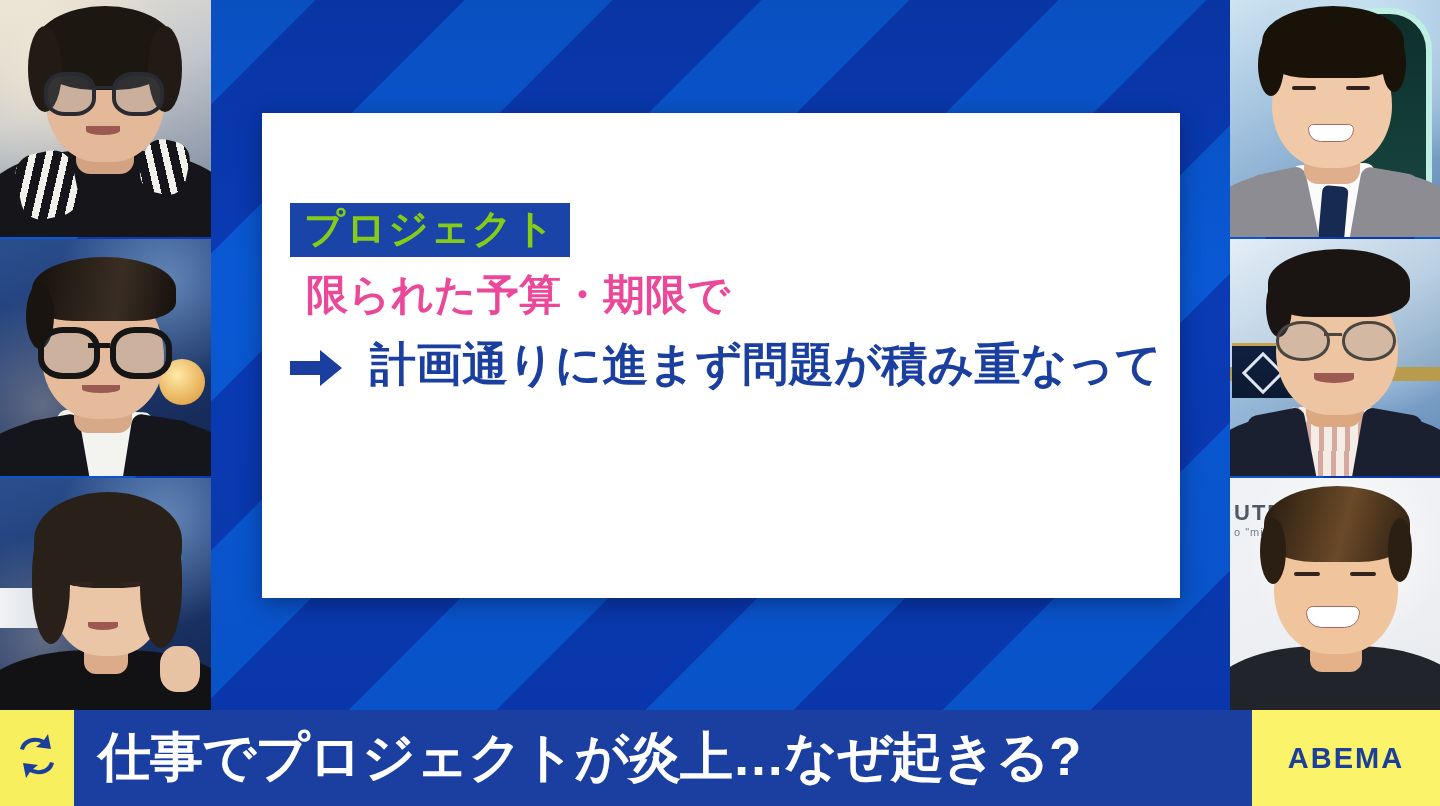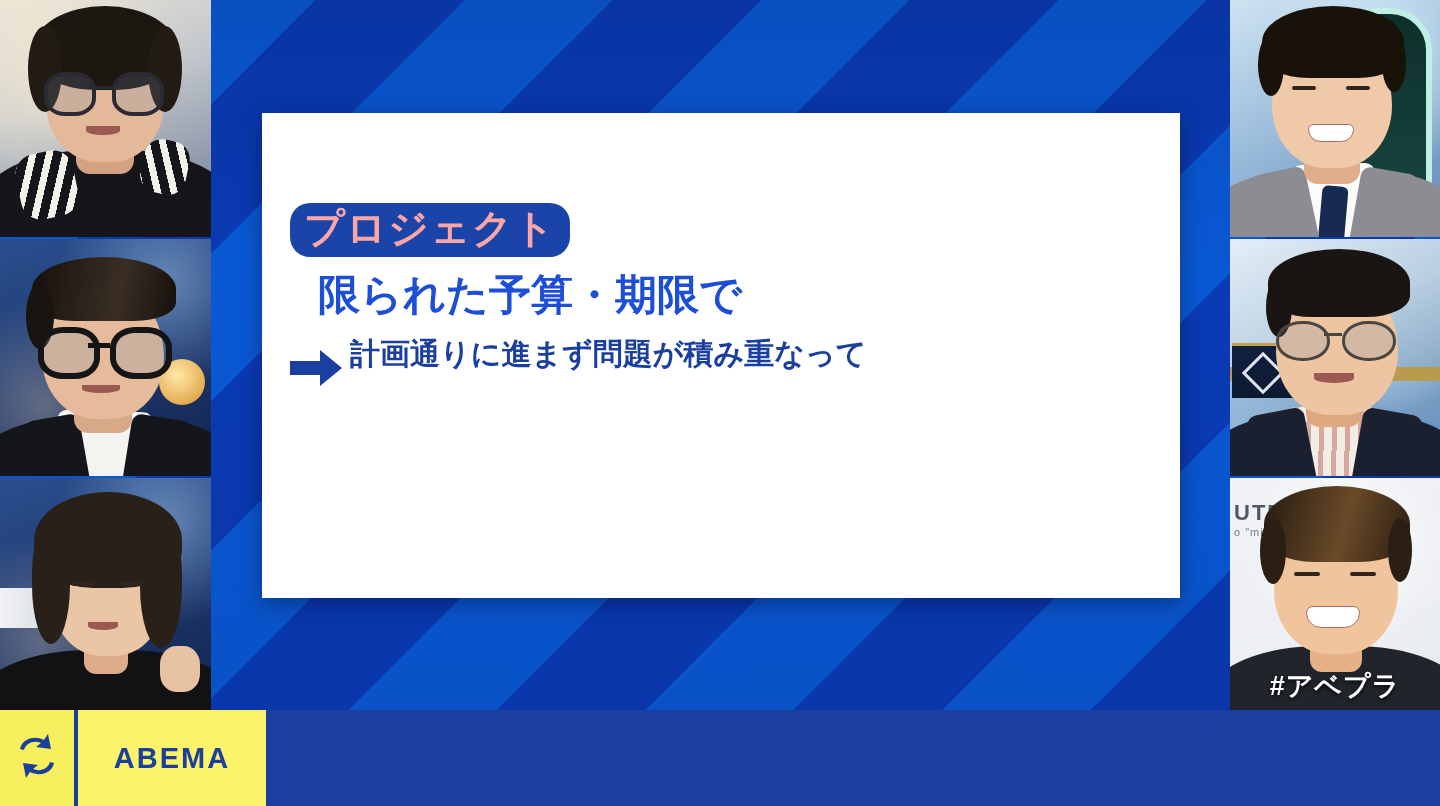--- a/index.html
+++ b/index.html
@@ -193,56 +193,56 @@
     left: 0; top: 68px;
     width: 918px;
     height: 417px;
     padding: 22px 28px 0 28px;
     box-sizing: border-box;
   }
 
   .badge-term {
     display: inline-block;
     background: #1a44a8;
-    color: #fca5a5;
+    color: #84cc16;
     font-size: 40px;
     font-weight: 700;
     padding: 4px 14px 8px 14px;
     line-height: 1.05;
     letter-spacing: 1px;
-    border-radius: 20px;
   }
   .def-line {
-    color: #1d4ed8;
+    color: #ec4899;
     font-size: 42px;
     font-weight: 700;
     line-height: 1.22;
     letter-spacing: 0px;
     white-space: nowrap;
-    margin-left: 28px;
+    margin-left: 16px;
   }
   .def-block { margin-top: 12px; }
 
   .result-block {
     margin-top: 16px;
     display: flex;
     align-items: flex-start;
   }
   .arrow-icon {
     flex: 0 0 auto;
     margin-top: 12px;
     margin-right: 8px;
   }
   .result-lines {
     color: #1a3f9e;
-    font-size: 30px;
+    font-size: 46px;
     font-weight: 700;
     line-height: 1.22;
     letter-spacing: 0px;
     white-space: nowrap;
+    margin-left: 20px;
   }
 
   
   #banner {
     position: absolute;
     left: 0; bottom: 0;
     width: 1440px; height: 96px;
     background: #1a3fa0;
     display: flex;
     align-items: stretch;
@@ -417,21 +417,20 @@
       <div class="body-torso" style="left:-16px; top:168px; width:246px; height:100px; background:#21242a;"></div>
       <div style="position:absolute; left:80px; top:156px; width:52px; height:38px; background:#e5b189; border-radius:12px;"></div>
       <div class="head" style="left:44px; top:36px; width:124px; height:140px; background:#f0c49c;"></div>
       <div class="hair" style="left:34px; top:8px; width:146px; height:76px; border-radius:52% 52% 36% 36%; background:linear-gradient(105deg,#251a10 0%,#6a4a28 55%,#2a1d12 100%);"></div>
       <div class="hair" style="left:30px; top:40px; width:26px; height:66px; border-radius:50%; background:#2b1e13;"></div>
       <div class="hair" style="left:158px; top:40px; width:24px; height:64px; border-radius:50%; background:#2b1e13;"></div>
       <div class="eye" style="left:64px; top:94px; width:26px;"></div>
       <div class="eye" style="left:120px; top:94px; width:26px;"></div>
       <div class="mouth smile" style="left:76px; top:128px; width:52px; height:20px; border-radius:8px 8px 18px 18px;"></div>
     </div>
-    <div class="panel-caption">#アベプラ</div>
   </div>
 
   <div id="card">
     <div id="card-body">
 
       <div>
         <span class="badge-term">プロジェクト</span>
       </div>
 
       <div class="def-block">
@@ -454,18 +453,19 @@
 
   <div id="banner">
     <div id="banner-icon-box">
       <span>
         <svg width="54" height="54" viewBox="0 0 54 54" aria-hidden="true">
           <path d="M10 20 C12 10, 24 6, 34 11 L38 5 L41 20 L26 18 L31 14 C24 11, 16 14, 14 21 Z" fill="#1d3f9c"></path>
           <path d="M44 34 C42 44, 30 48, 20 43 L16 49 L13 34 L28 36 L23 40 C30 43, 38 40, 40 33 Z" fill="#1d3f9c"></path>
         </svg>
       </span>
     </div>
+    <div id="banner-text">仕事でプロジェクトが炎上…なぜ起きる?</div>
     <div id="banner-logo">
       <div id="logo-abema">ABEMA</div>
     </div>
   </div>
 
 </div>
 
 </body></html>

